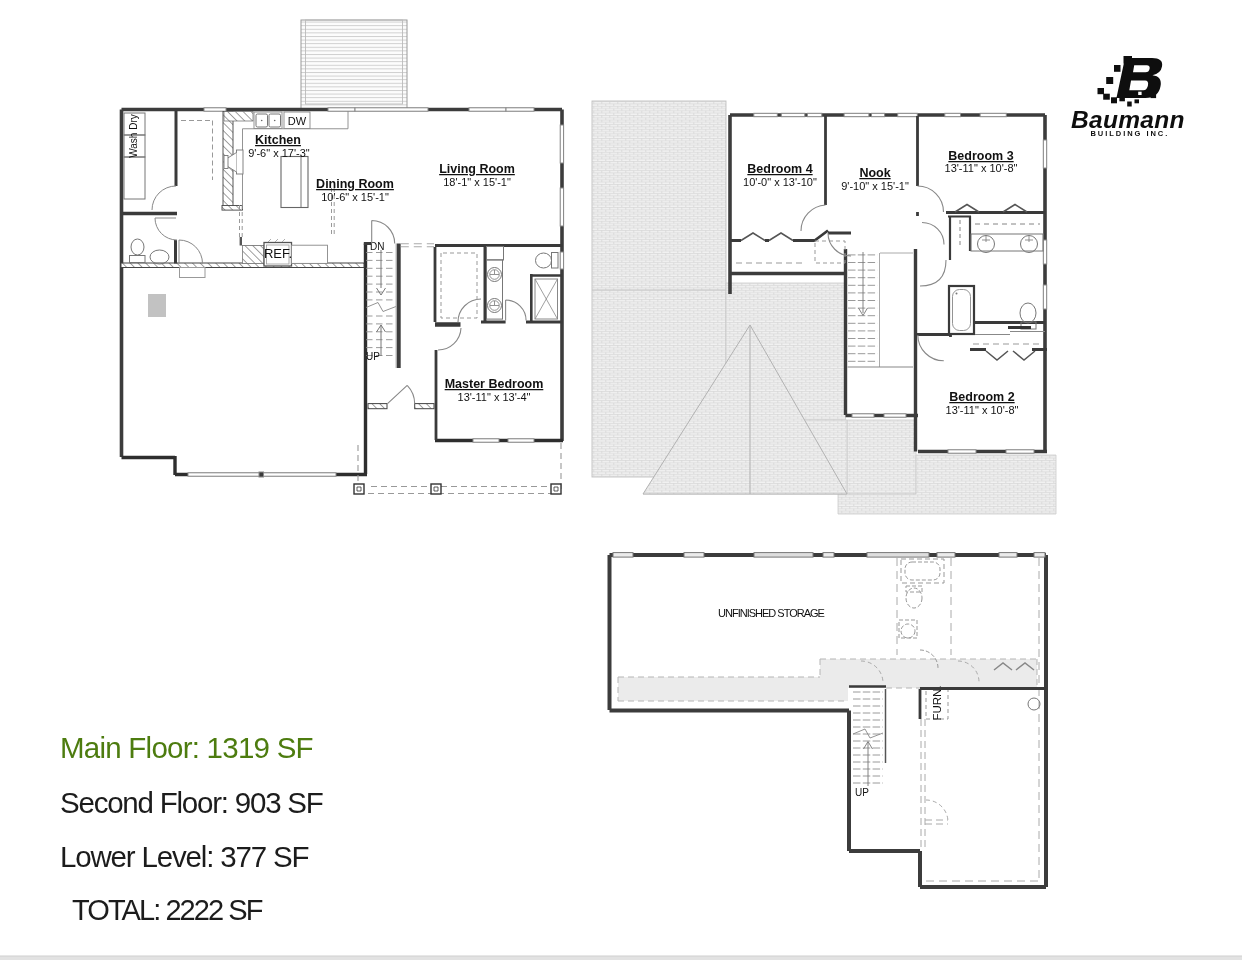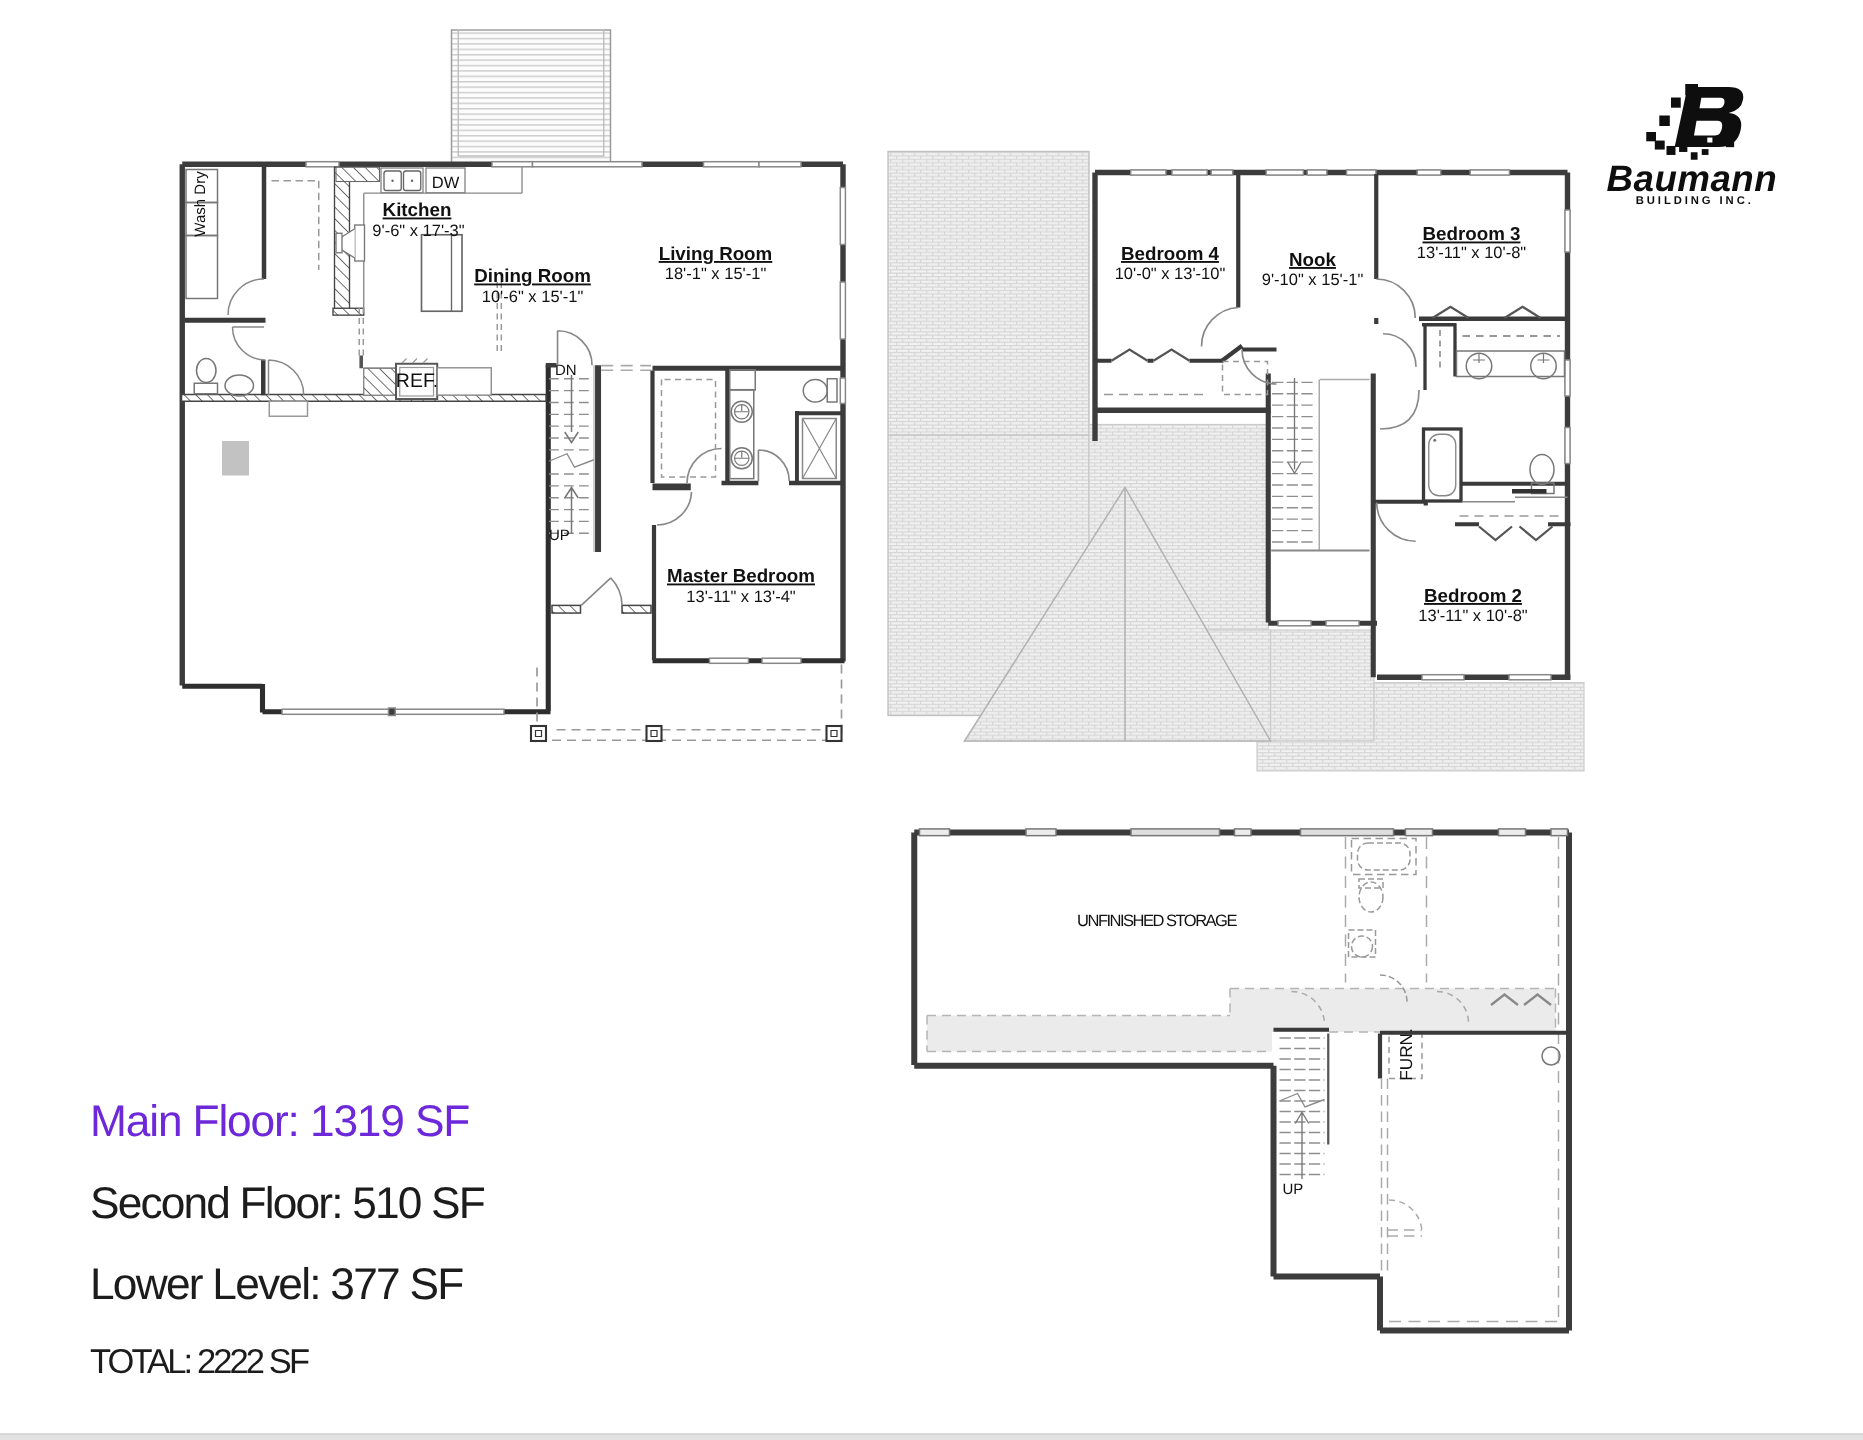--- a/index.html
+++ b/index.html
@@ -368,16 +368,16 @@
   </g>
   <rect x="1138.2" y="91.7" width="3.4" height="3.3" fill="#fff"></rect>
   <text x="1071" y="127.5" font-size="24.5" font-weight="bold" font-style="italic" fill="#0e0e0e" letter-spacing="0.3">Baumann</text>
   <text x="1090.5" y="136" font-size="7.5" font-weight="bold" fill="#0e0e0e" letter-spacing="1.95">BUILDING INC.</text>
 </g>
 
 <rect x="0" y="956" width="1242" height="4" fill="#e2e2e2"></rect>
 <path d="M0,956 H1242" stroke="#cfcfcf" stroke-width="1"></path>
 </svg>
 
-<div style="position:absolute;left:60px;top:731px;font-size:29.5px;color:#6d28d9;letter-spacing:-0.76px">Main Floor: 1319 SF</div>
-<div style="position:absolute;left:60px;top:786px;font-size:29.5px;color:#1c1c1c;letter-spacing:-1.22px">Second Floor: 510 SF</div>
+<div style="position:absolute;left:60px;top:731px;font-size:29.5px;color:#4d7c0f;letter-spacing:-0.76px">Main Floor: 1319 SF</div>
+<div style="position:absolute;left:60px;top:786px;font-size:29.5px;color:#1c1c1c;letter-spacing:-1.22px">Second Floor: 903 SF</div>
 <div style="position:absolute;left:60px;top:840px;font-size:29.5px;color:#1c1c1c;letter-spacing:-1.17px">Lower Level: 377 SF</div>
-<div style="position:absolute;left:60px;top:894px;font-size:23px;color:#1c1c1c;letter-spacing:-1.93px">TOTAL: 2222 SF</div>
+<div style="position:absolute;left:72px;top:894px;font-size:29px;color:#1c1c1c;letter-spacing:-1.93px">TOTAL: 2222 SF</div>
 
 </body></html>

